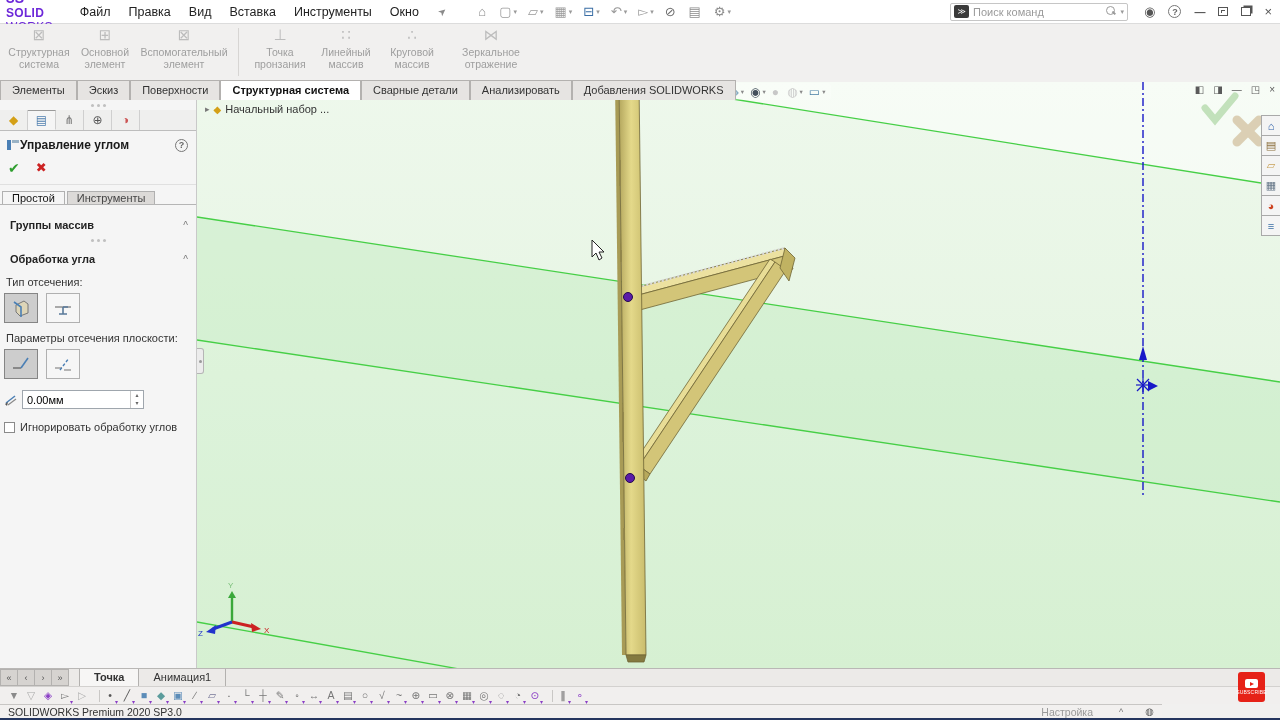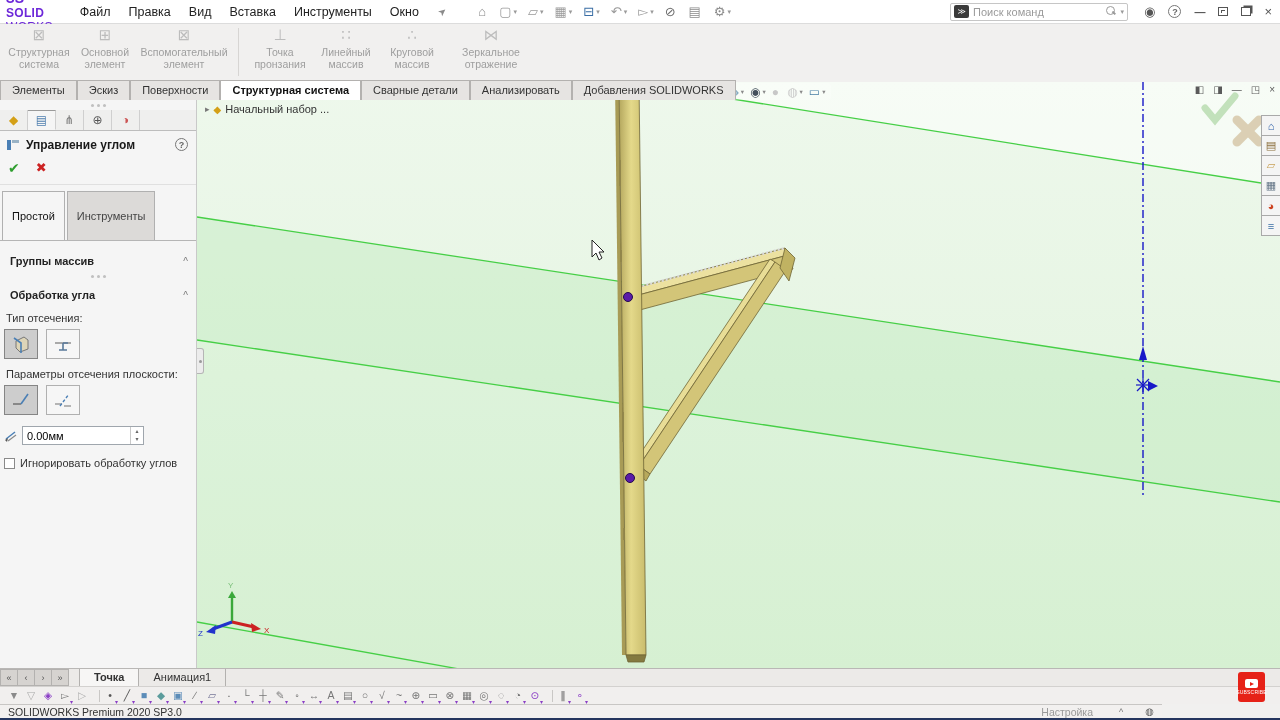--- a/index.html
+++ b/index.html
@@ -50,27 +50,27 @@
   .ctab{font-size:11px;color:#333;background:#e6e4e2;border:1px solid #b3b1af;border-bottom:0;padding:3px 11px 0 11px;white-space:nowrap}
   .ctab.active{background:#fff;font-weight:bold;color:#111}
 
   
   #pm{position:absolute;left:0;top:100px;width:197px;height:568px;background:#f5f5f5;border-right:1px solid #c9c9c9;font-size:11px;color:#333;z-index:4}
   .dotgrip{height:10px;display:flex;align-items:center;justify-content:center}
   .dotgrip i{width:3px;height:3px;border-radius:50%;background:#c0c0c0;box-shadow:6px 0 0 #c0c0c0,-6px 0 0 #c0c0c0}
   .pmtabs{display:flex;height:21px;border-bottom:1px solid #bdbdbd;background:#efefee}
   .pmtab{width:28px;display:flex;align-items:center;justify-content:center;font-size:12px;border-right:1px solid #cfcfcf}
   .pmtab.active{background:#f5f5f5;border-bottom:1px solid #f5f5f5;border-top:1px solid #9a9a9a}
-  .pmtitle{display:flex;align-items:flex-start;gap:6px;padding:7px 8px 4px 6px;font-weight:bold;font-size:12px;color:#1a1a1a}
+  .pmtitle{display:flex;align-items:center;padding:7px 8px 4px 6px;font-weight:bold;font-size:12px;color:#1a1a1a}
   .pmtitle .spacer{flex:1}
   .pmacts{display:flex;gap:16px;padding:4px 8px 8px 8px;border-bottom:1px solid #e0e0e0}
   .okk{color:#2f9e2f;font-size:14px;font-weight:bold}
   .cnl{color:#cc2222;font-size:13px;font-weight:bold}
   .modetabs{display:flex;padding:6px 0 0 2px;border-bottom:1px solid #b5b5b5;margin-bottom:6px}
-  .mtab{padding:18px 9px;border:1px solid #b0b0b0;border-bottom:0;background:#dcdad8;color:#444;margin-right:2px}
+  .mtab{padding:0 9px;border:1px solid #b0b0b0;border-bottom:0;background:#dcdad8;color:#444;margin-right:2px}
   .mtab.active{background:#f5f5f5;color:#111}
   .sect{display:flex;align-items:center;padding:8px 8px 4px 10px;font-weight:bold;color:#222}
   .sect .spacer{flex:1}
   .chev{color:#777;font-weight:normal;font-size:10px}
   .grouplist{display:flex;margin:2px 6px 0 2px;height:58px}
   .pbar{width:9px;background:#7030a0;margin-right:2px}
   .glist{flex:1;background:#d9ecf9;border:1px solid #8fb9d6;padding:2px 0 0 6px;overflow:hidden}
   .glist .li{line-height:13.5px;color:#222}
   .pmlabel{padding:7px 8px 3px 6px;color:#333}
   .btnrow{display:flex;gap:8px;padding:2px 0 2px 4px}

